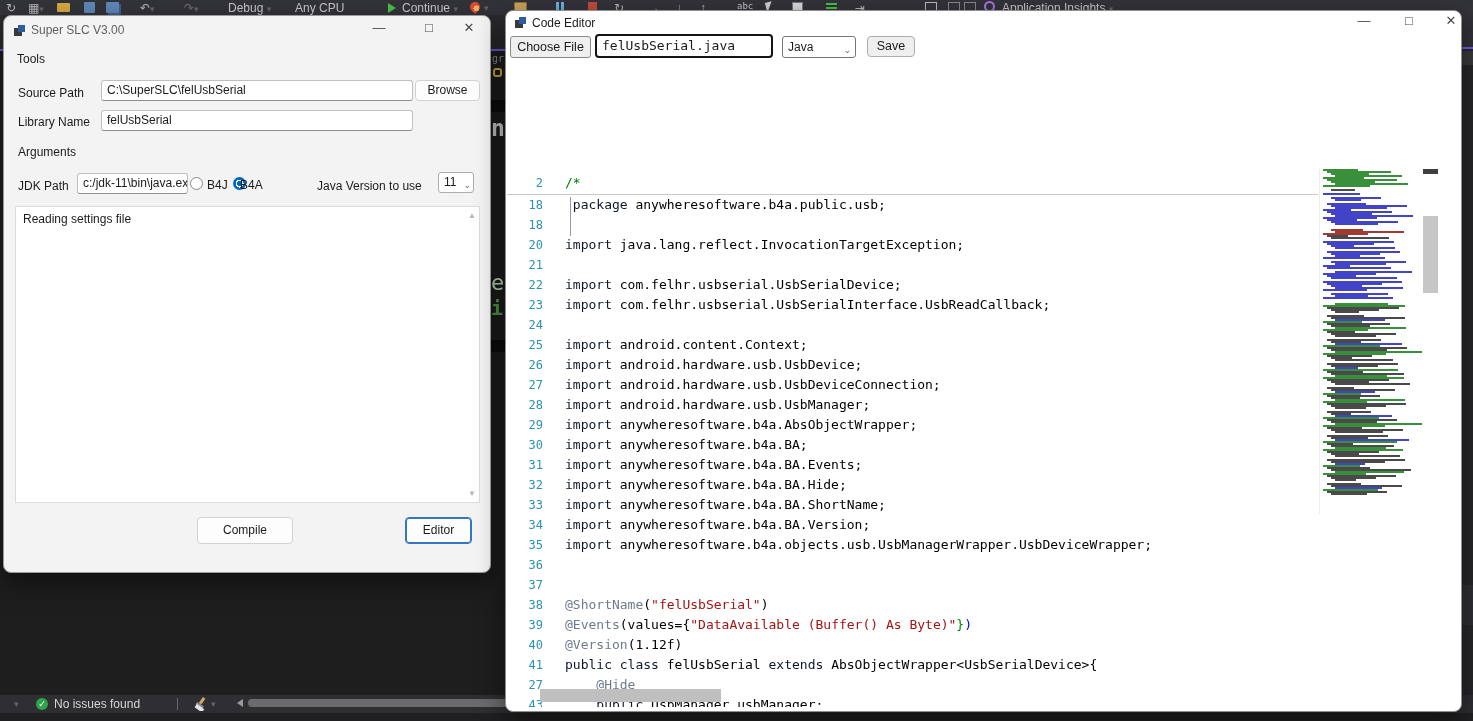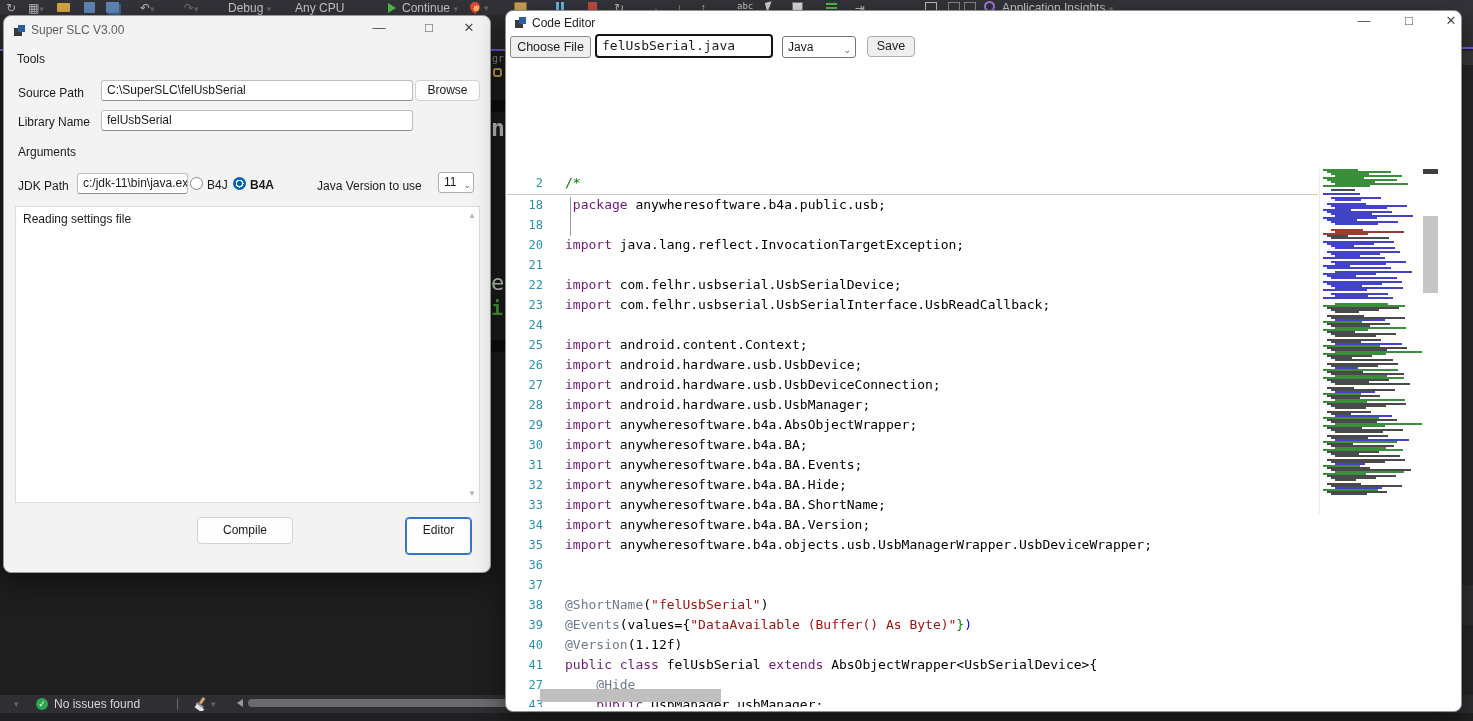--- a/index.html
+++ b/index.html
@@ -31,21 +31,21 @@
   .radio.on{background:radial-gradient(circle,#0067c0 0 2.5px,#ffffff 2.5px 4px,#0067c0 4px 7px);}
   
   #ced{left:505px;top:10px;width:957px;height:702px;background:#ffffff;z-index:3;border-color:#8f8f8f;}
   .appico{position:absolute;width:12px;height:12px;}
   .appico i{position:absolute;display:block;}
   .mono{font-family:"DejaVu Sans Mono","Liberation Mono",monospace;}
   #code-view{position:absolute;left:1px;top:162px;width:811px;height:534px;overflow:hidden;background:#fff;}
   .crow{height:20px;line-height:20px;white-space:pre;font-size:13px;}
   .crow .ln{display:inline-block;width:36px;text-align:right;margin-right:22px;color:#2b91af;font-size:12px;}
   .crow.fold{height:21px;border-bottom:1px solid #c9c9c9;}
-  .tk-k{color:#701a75;} .tk-p{color:#000000;} .tk-c{color:#008000;}
+  .tk-k{color:#0f172a;} .tk-p{color:#000000;} .tk-c{color:#008000;}
   .tk-s{color:#a31515;} .tk-a{color:#6e7b8c;margin-top:44px;} .tk-g{color:#008000;} .tk-b{color:#0000ff;}
   #minimap{position:absolute;left:813px;top:158px;width:102px;height:345px;border-left:1px solid #ececec;overflow:hidden;}
   .mm-row{height:2px;position:relative;}
   .mm-row span{position:absolute;top:0;height:1.6px;display:block;}
   .chev{color:#666;font-size:9px;}
   .scroll-thumb{position:absolute;background:#c6c6c6;}
 </style>
 </head>
 <body>
 
@@ -142,32 +142,32 @@
     <span class="lbl" style="left:14px;top:99px">Library Name</span>
     <span class="tbx" style="left:97px;top:94px;width:300px">felUsbSerial</span>
 
     <span class="lbl" style="left:14px;top:129px">Arguments</span>
 
     <span class="lbl" style="left:14px;top:163px">JDK Path</span>
     <span class="tbx" style="left:73px;top:157px;width:99px">c:/jdk-11\bin\java.ex</span>
     <span class="radio off" style="left:186px;top:161px"></span>
     <span class="lbl" style="left:203px;top:162px">B4J</span>
     <span class="radio on" style="left:229px;top:161px"></span>
-    <span class="lbl" style="left:246px;top:162px;font-weight:bold">B4A</span>
+    <span class="lbl" style="left:236px;top:162px;font-weight:normal">B4A</span>
     <span class="lbl" style="left:313px;top:163px">Java Version to use</span>
     <span class="tbx" style="left:434px;top:156px;width:24px;border-color:#adadad"><span>11</span><span class="chev" style="position:absolute;right:2px;top:3px">⌄</span></span>
 
     <div class="abs" style="left:11px;top:190px;width:463px;height:295px;background:#fff;border:1px solid #dcdcdc;font-size:12px;color:#1b1b1b">
       <span style="position:absolute;left:7px;top:5px">Reading settings file</span>
       <span class="abs" style="right:3px;top:4px;color:#b5b5b5;font-size:8px">▲</span>
       <span class="abs" style="right:3px;bottom:4px;color:#b5b5b5;font-size:8px">▼</span>
     </div>
 
     <span class="btn" style="left:193px;top:501px;width:96px;height:27px;line-height:25px">Compile</span>
-    <span class="btn" style="left:401px;top:501px;width:67px;height:38px;line-height:25px;border:1px solid #3576c4;box-shadow:inset 0 0 0 1px #3576c4">Editor</span>
+    <span class="btn" style="left:401px;top:501px;width:67px;height:27px;line-height:25px;border:1px solid #3576c4;box-shadow:inset 0 0 0 1px #3576c4">Editor</span>
   </div>
 
   <div class="win" id="ced">
     <span class="appico" style="left:9px;top:6px">
       <i style="left:0;top:3px;width:8px;height:8px;background:#3a3a3a"></i>
       <i style="left:4px;top:0;width:7px;height:7px;background:#2d5d9e"></i>
     </span>
     <span class="abs" style="left:26px;top:5px;font-size:12px;color:#1b1b1b">Code Editor</span>
     <span class="cap-btn" style="left:845px;top:-2px">—</span>
     <span class="cap-btn" style="left:890px;top:-2px">□</span>

